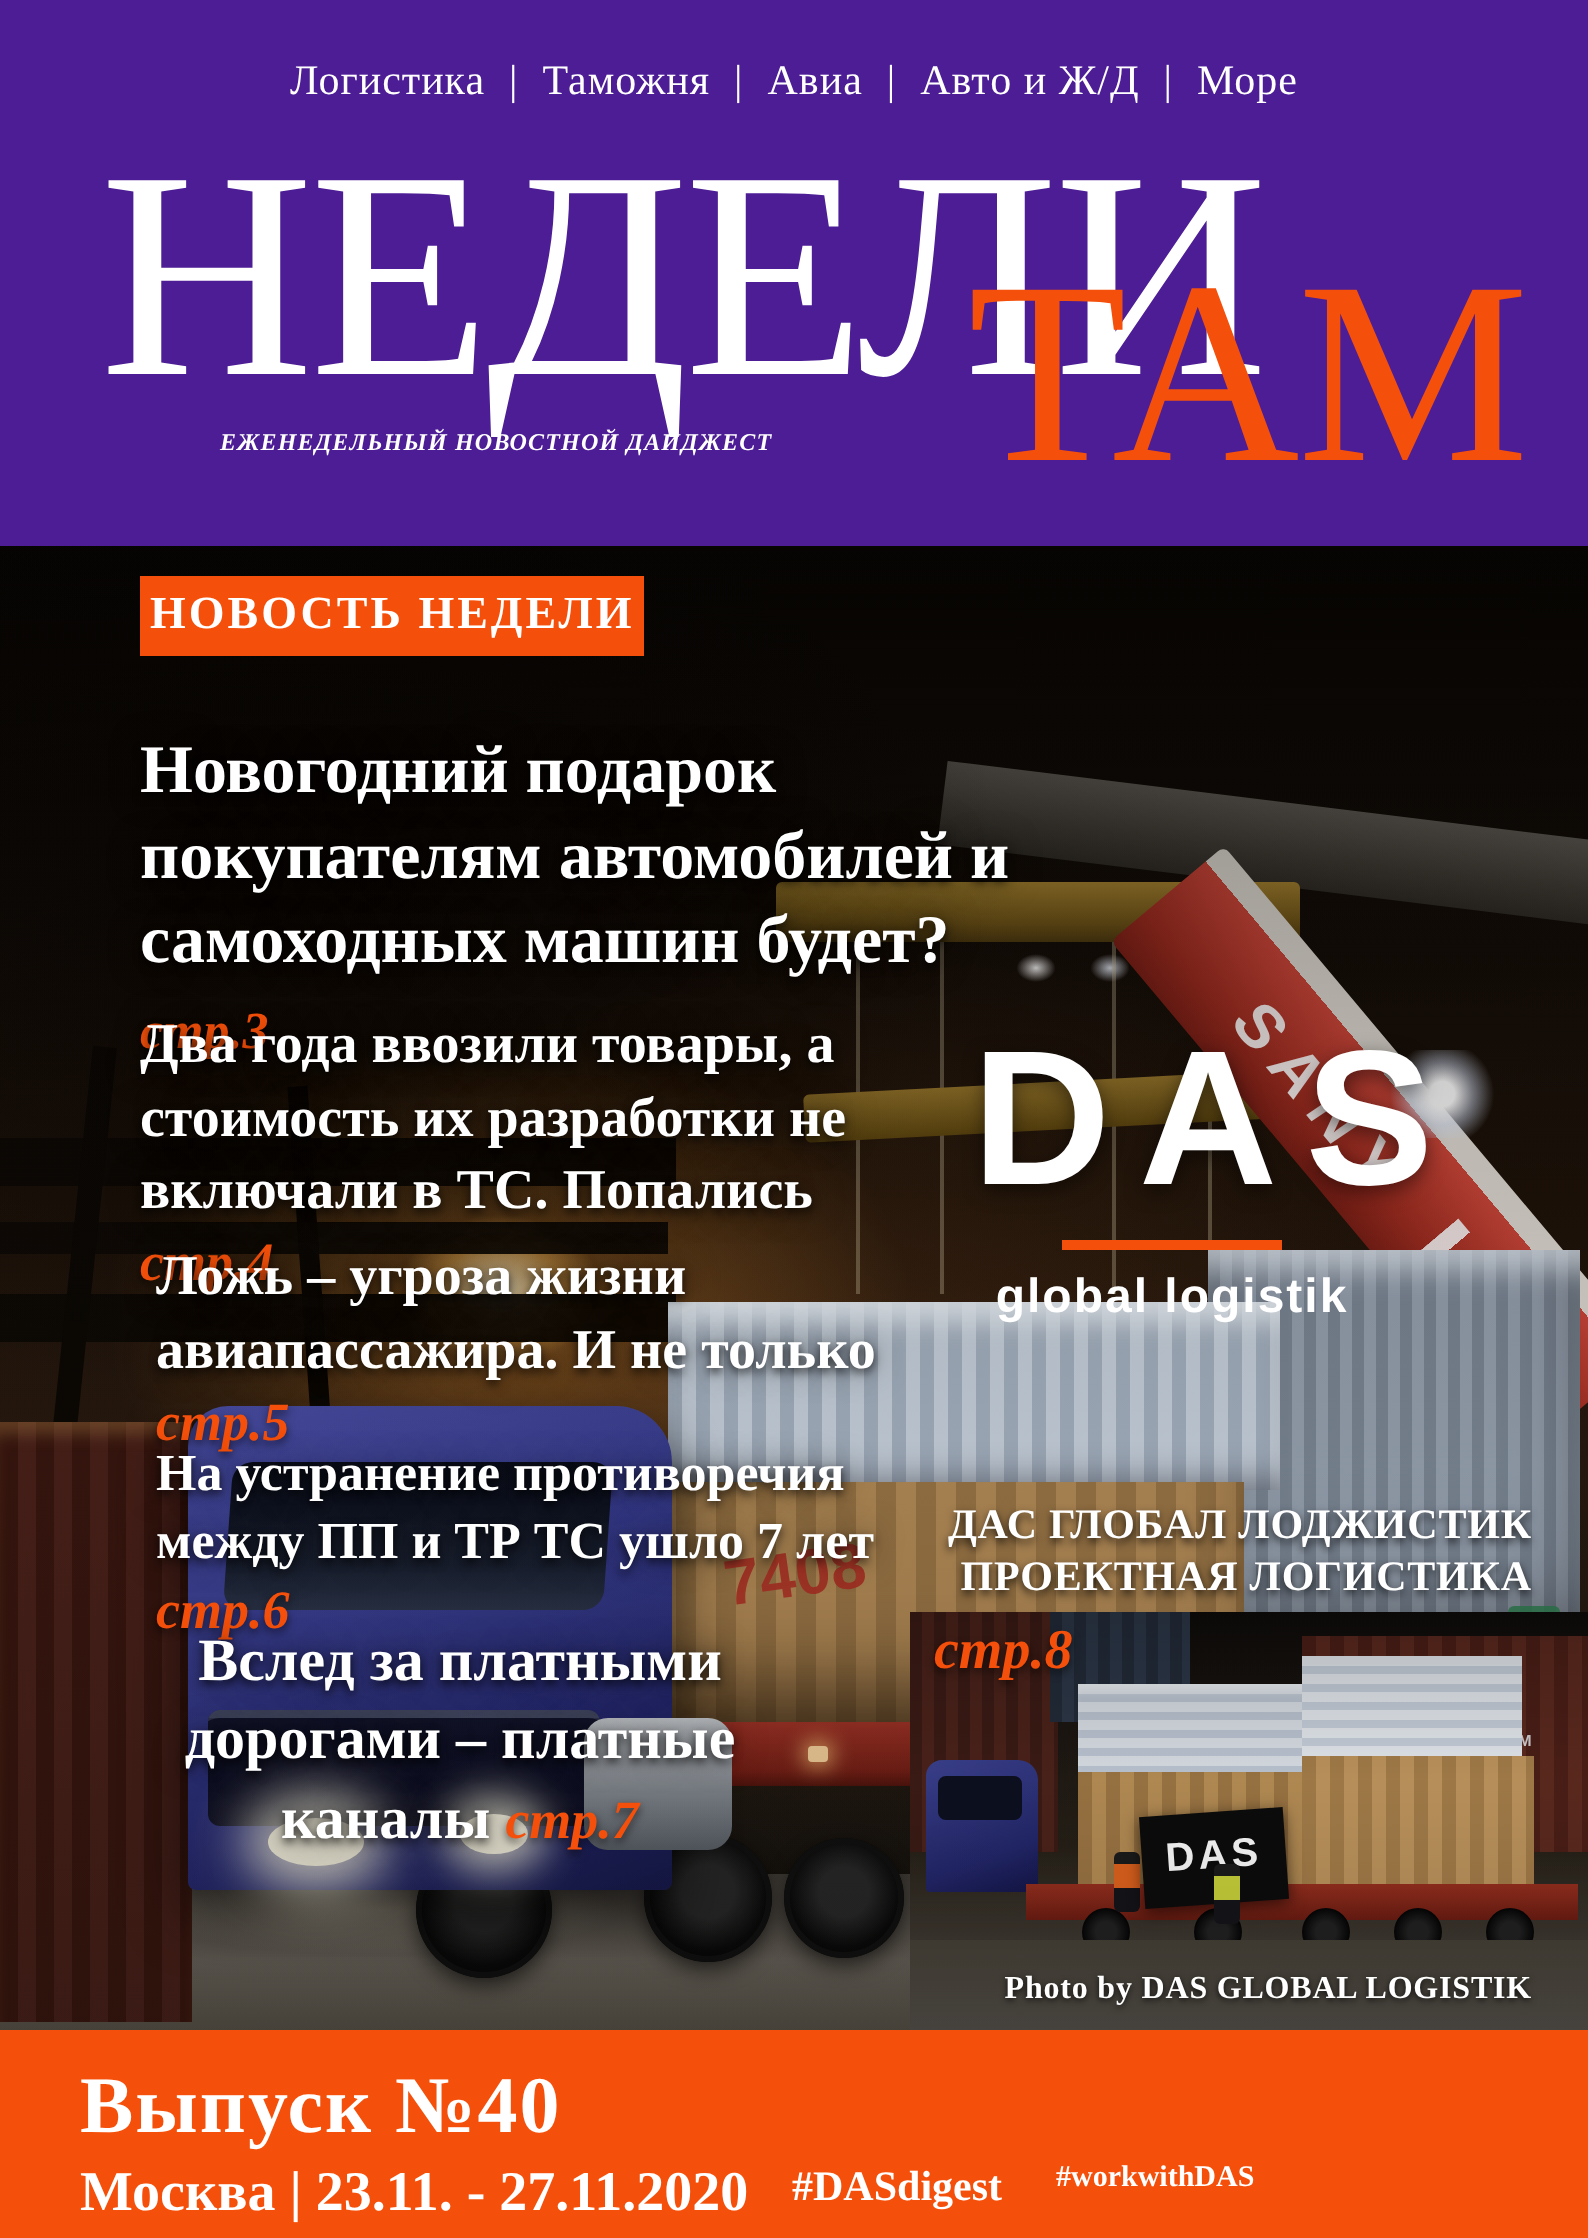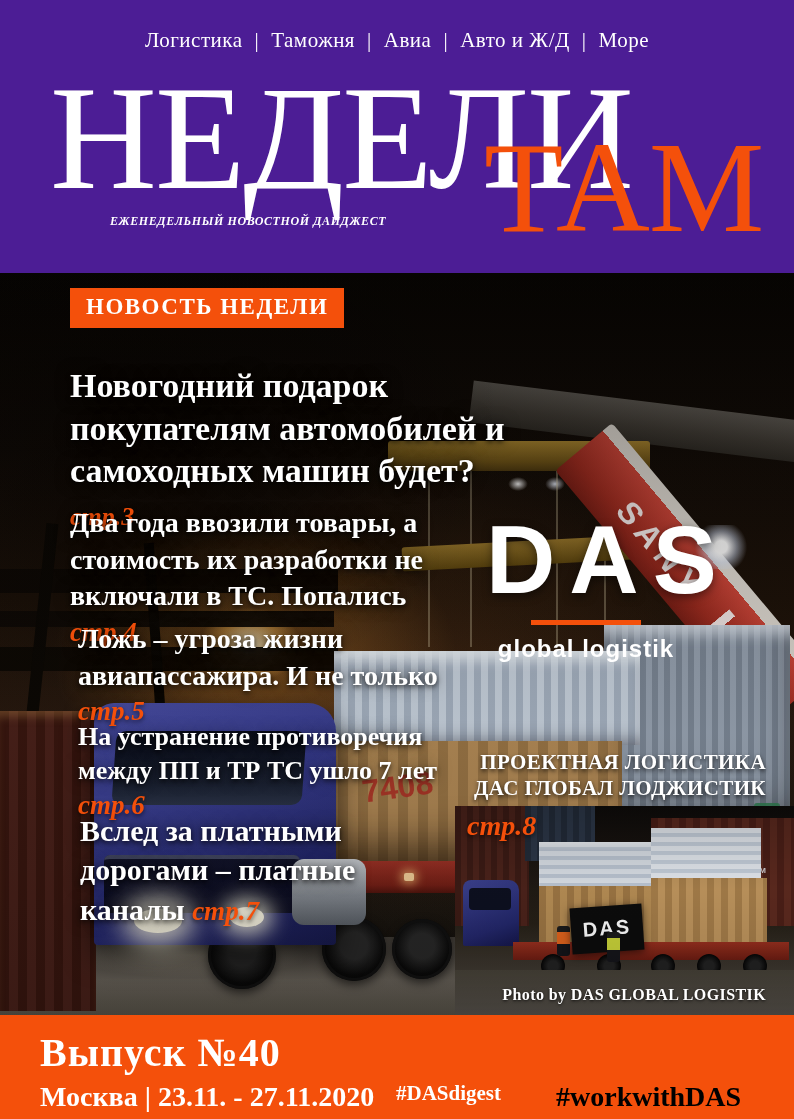--- a/index.html
+++ b/index.html
@@ -98,32 +98,32 @@
   .h2{left:136px;top:204px;width:34px;height:20px;box-shadow:0 0 20px 9px rgba(255,252,230,.8);}
   .tank{left:292px;top:586px;width:74px;height:66px;border-radius:12px;
       background:linear-gradient(180deg,#d4d8dd,#8b9199 55%,#5e646c);}
   .gsign{left:754px;top:530px;width:26px;height:34px;background:#2e7d4f;border-radius:3px;opacity:.85;}
   .shade{left:0;top:0;width:794px;height:742px;background:
       radial-gradient(500px 360px at 130px 160px,rgba(4,2,1,.42),rgba(0,0,0,0) 75%),
       linear-gradient(180deg,rgba(4,3,2,.5) 0%,rgba(5,3,2,.32) 16%,rgba(8,5,3,.18) 38%,rgba(8,5,3,.10) 62%,rgba(4,3,2,.22) 100%);}
 
   
   .badge{position:absolute;left:70px;top:288px;background:var(--accent);color:#fff;z-index:10;
-      font-weight:700;font-size:23px;letter-spacing:1.5px;padding:6px 16px 8px;}
+      font-weight:700;font-size:23px;letter-spacing:1.5px;padding:6px 5px 8px;}
   .headline,.news{position:absolute;color:#fff;font-weight:700;z-index:10;
       text-shadow:0 2px 5px rgba(0,0,0,.75),0 0 16px rgba(0,0,0,.5);}
   .headline{left:70px;top:342px;width:470px;font-size:34px;line-height:1.26;}
   .pg{font-style:italic;font-weight:700;color:var(--accent);
       text-shadow:0 2px 4px rgba(0,0,0,.6);}
   .headline .pg{font-size:26px;}
   .news .pg{font-size:27px;}
   .n2{left:70px;top:482px;width:408px;font-size:28px;line-height:1.3;}
   .n3{left:78px;top:598px;width:372px;font-size:28px;line-height:1.3;}
   .n4{left:78px;top:698px;width:368px;font-size:26px;line-height:1.32;}
-  .n5{left:80px;top:786px;width:300px;font-size:30px;line-height:1.32;}
+  .n5{left:80px;top:786px;width:300px;font-size:30px;line-height:1.32;text-align:center;}
   .pg-right{display:block;padding-right:12px;margin-top:0px;}
 
   .das{position:absolute;left:478px;top:512px;width:216px;text-align:center;z-index:10;
       font-family:"Liberation Sans",sans-serif;color:#fff;}
   .das-name{font-size:96px;font-weight:700;letter-spacing:14px;line-height:1;margin-left:8px;
       text-shadow:0 3px 10px rgba(0,0,0,.5);}
   .das-rule{width:110px;height:5px;background:var(--accent);margin:12px auto 10px;}
   .das-tag{font-size:24px;font-weight:700;letter-spacing:1px;}
 
   .project{position:absolute;right:28px;top:750px;width:340px;text-align:right;color:#fff;z-index:10;
@@ -166,21 +166,21 @@
   .pg8{position:absolute;left:12px;top:4px;font-size:28px;z-index:11;}
 
   .credit{position:absolute;right:28px;top:986px;color:#fff;font-weight:700;font-size:16px;
       letter-spacing:.4px;z-index:12;text-shadow:0 1px 3px rgba(0,0,0,.8);}
 
   
   .footer{position:absolute;left:0;top:1015px;width:794px;height:104px;background:var(--accent);z-index:15;}
   .issue{position:absolute;left:40px;top:14px;color:#fff;font-weight:700;font-size:40px;letter-spacing:1px;}
   .loc{position:absolute;left:40px;top:66px;color:#fff;font-weight:700;font-size:28px;}
   .tag1{position:absolute;left:396px;top:66px;color:#fff;font-weight:700;font-size:21px;}
-  .tag2{position:absolute;left:556px;top:66px;color:#000000;font-weight:700;font-size:28px;}
+  .tag2{position:absolute;left:528px;top:66px;color:#ffffff;font-weight:700;font-size:15px;}
 </style>
 </head>
 <body>
 
 <div class="page">
 
   <header class="masthead">
     <nav class="topnav">
       <span>Логистика</span><span>Таможня</span><span>Авиа</span><span>Авто и Ж/Д</span><span>Море</span>
     </nav>
@@ -246,22 +246,22 @@
 
   <h2 class="news n5"><span>Вслед за платными дорогами – платные каналы</span> <em class="pg">стр.7</em></h2>
 
   <div class="das">
     <div class="das-name">DAS</div>
     <div class="das-rule"></div>
     <div class="das-tag">global logistik</div>
   </div>
 
   <div class="project">
+    <div>ДАС ГЛОБАЛ ЛОДЖИСТИК</div>
     <div>ПРОЕКТНАЯ ЛОГИСТИКА</div>
-    <div>ДАС ГЛОБАЛ ЛОДЖИСТИК</div>
   </div>
 
   <div class="inset">
     <div class="ic1"></div>
     <div class="ic2"></div>
     <div class="ic3">
       <span class="ic-label icl1">CMA CGM</span>
       <span class="ic-label icl2">CMA CGM</span>
     </div>
     <div class="iwrap1"></div>

